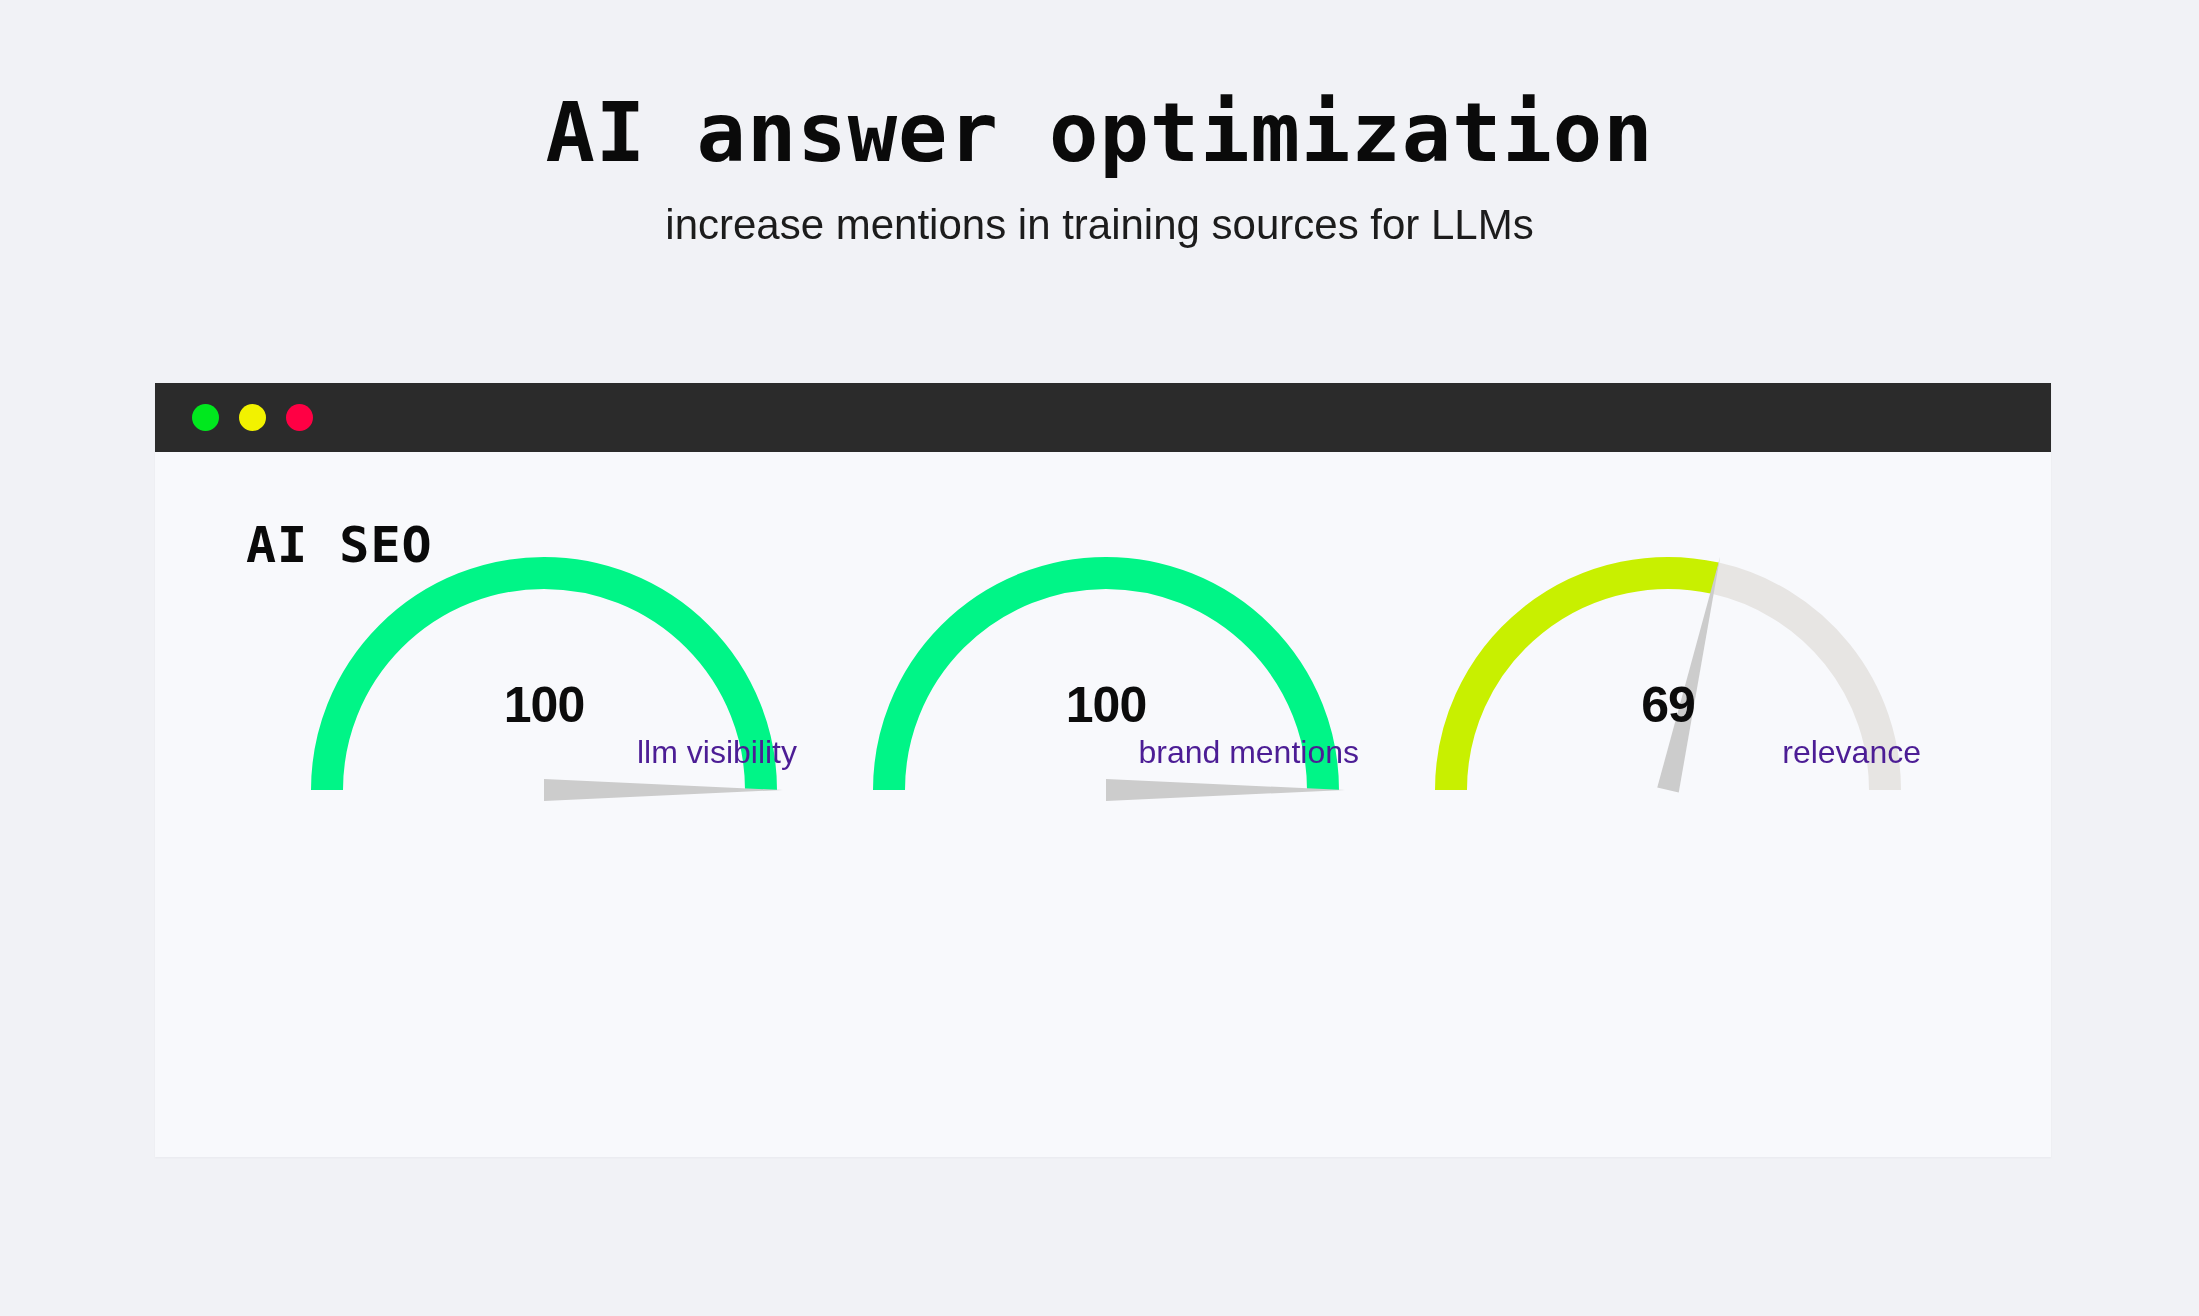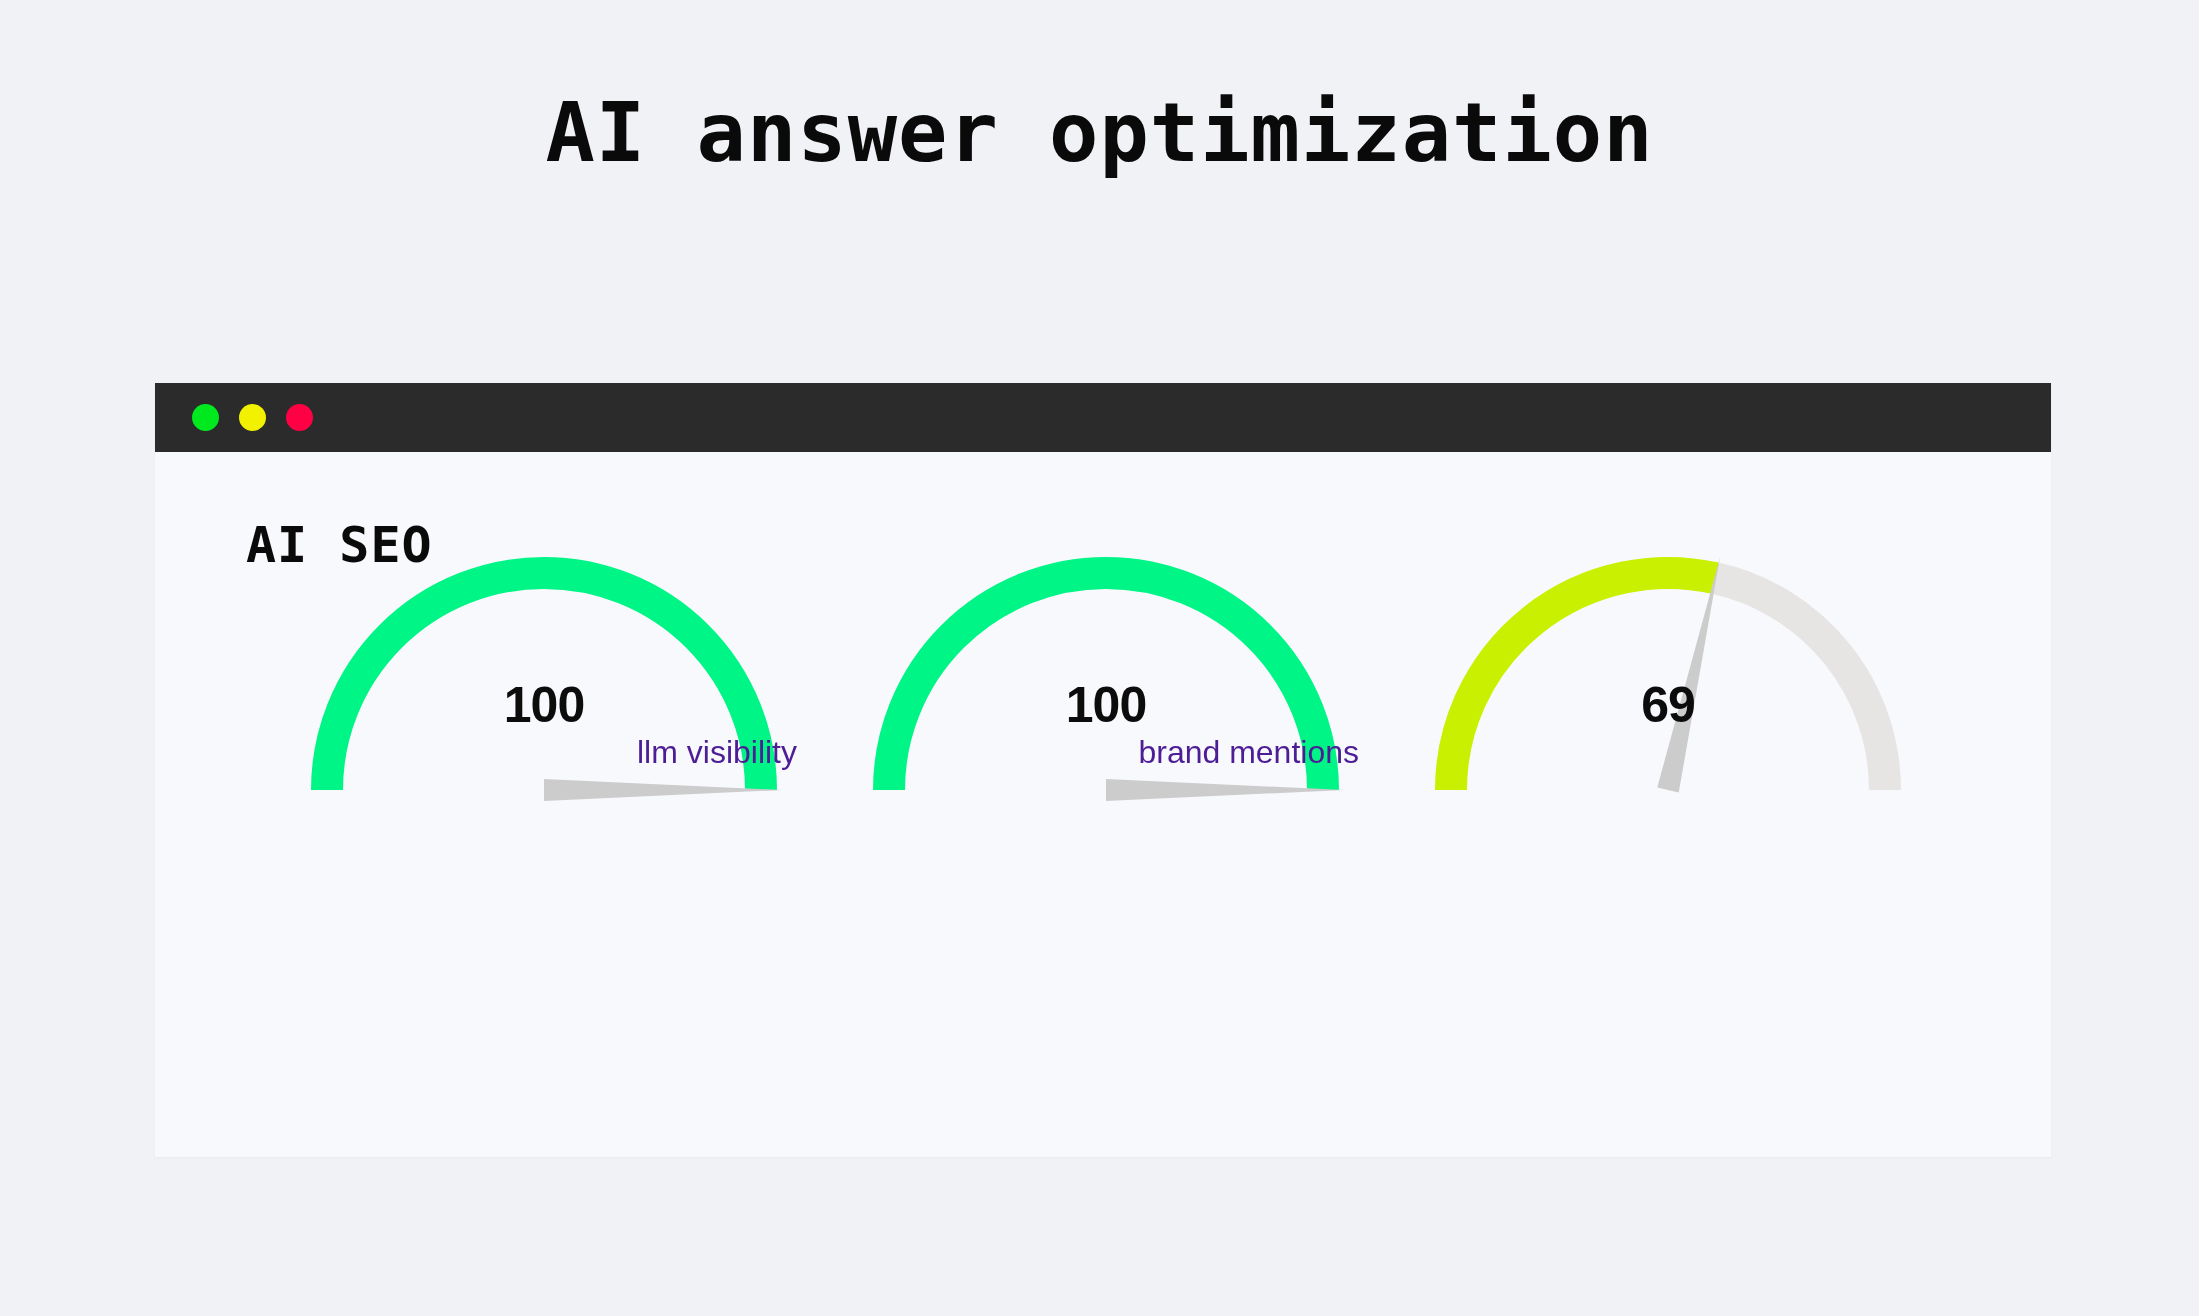--- a/index.html
+++ b/index.html
@@ -150,20 +150,21 @@
     pointer-events: none;
   }
 </style>
 </head>
 <body>
 
 <div class="page">
 
   <div class="header">
     <h1 class="hero-title">AI answer optimization</h1>
+    <p class="hero-subtitle">increase mentions in training sources for LLMs</p>
   </div>
 
   <div class="browser-card">
 
     <div class="titlebar">
       <span class="dot" style="background: rgb(0, 232, 30);"></span>
       <span class="dot" style="background: rgb(242, 242, 0);"></span>
       <span class="dot" style="background: rgb(255, 0, 68);"></span>
     </div>
 
@@ -188,19 +189,20 @@
             <div class="gauge-value">100</div>
             <div class="gauge-label">brand mentions</div>
           </div>
           <div class="gauge">
             <svg viewBox="0 0 506 300" width="506" height="300">
               <path d="M 300.34 40.23 A 217 217 0 0 1 470.00 252.00" fill="none" stroke="#e7e5e3" stroke-width="32" stroke-linecap="butt"></path>
               <path d="M 36.00 252.00 A 217 217 0 0 1 300.34 40.23" fill="none" stroke="#c8f000" stroke-width="32" stroke-linecap="butt"></path>
               <polygon points="263.74,254.40 242.26,249.60 305.14,18.76" fill="#cccccc"></polygon>
             </svg>
             <div class="gauge-value">69</div>
+            <div class="gauge-label">relevance</div>
           </div>
         </div>
 
     </div>
   </div>
 
 </div>
 
 </body></html>

